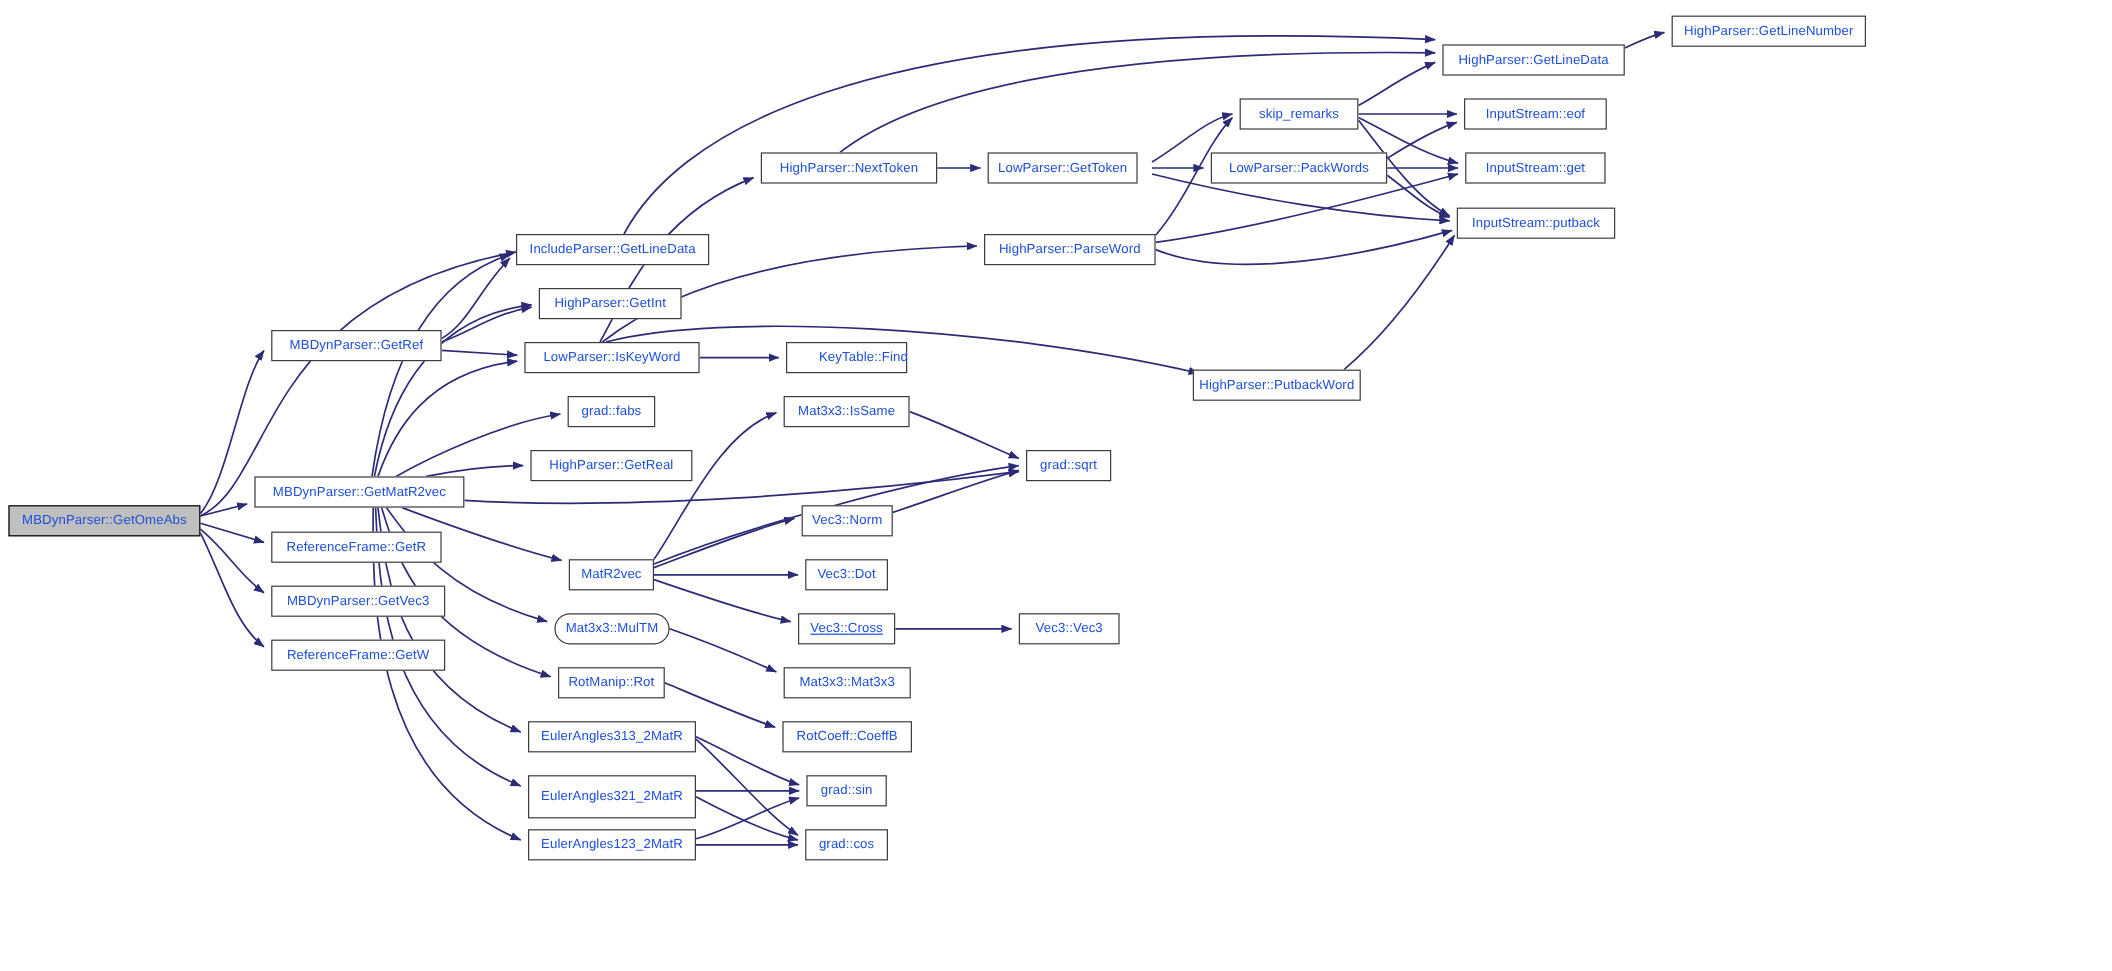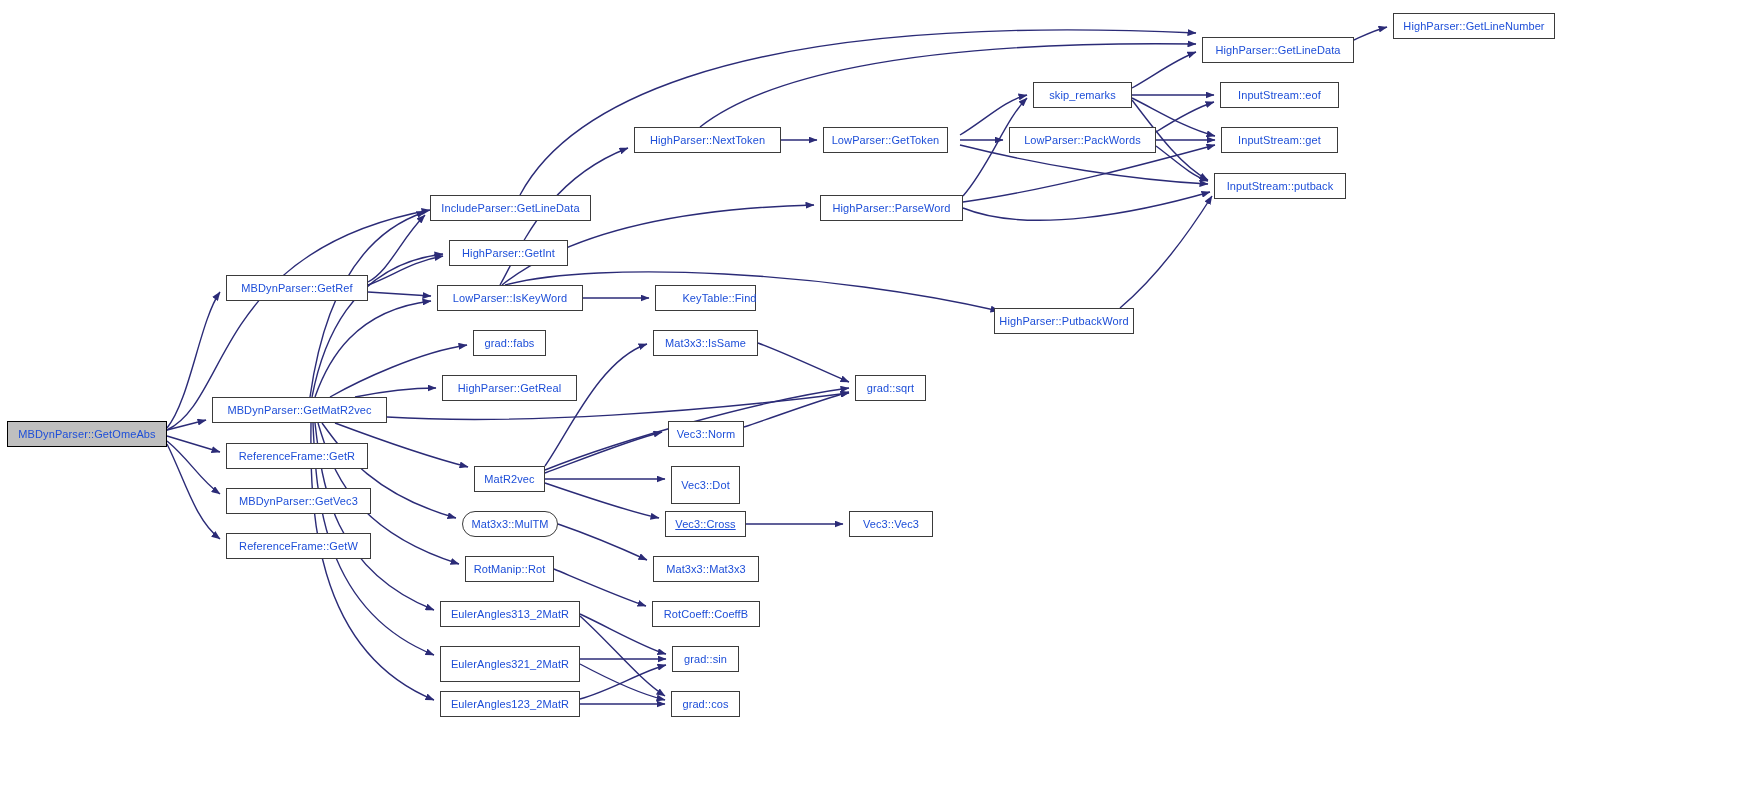--- a/index.html
+++ b/index.html
@@ -190,21 +190,21 @@
       </div>
       <div class="gnode" style="left: 655px; top: 285px; width: 101px; height: 26px; border-color: rgb(59, 59, 59); background: rgb(255, 255, 255); padding-left: 28px;">
         <span class="lbl">KeyTable::Find</span>
       </div>
       <div class="gnode" style="left: 653px; top: 330px; width: 105px; height: 26px; border-color: rgb(59, 59, 59); background: rgb(255, 255, 255);">
         <span class="lbl">Mat3x3::IsSame</span>
       </div>
       <div class="gnode" style="left: 668px; top: 421px; width: 76px; height: 26px; border-color: rgb(59, 59, 59); background: rgb(255, 255, 255);">
         <span class="lbl">Vec3::Norm</span>
       </div>
-      <div class="gnode" style="left: 671px; top: 466px; width: 69px; height: 38px; border-color: rgb(59, 59, 59); background: rgb(255, 255, 255);">
+      <div class="gnode" style="left: 671px; top: 466px; width: 69px; height: 26px; border-color: rgb(59, 59, 59); background: rgb(255, 255, 255);">
         <span class="lbl">Vec3::Dot</span>
       </div>
       <div class="gnode" style="left: 665px; top: 511px; width: 81px; height: 26px; border-color: rgb(59, 59, 59); background: rgb(255, 255, 255); text-decoration: underline;">
         <span class="lbl">Vec3::Cross</span>
       </div>
       <div class="gnode" style="left: 653px; top: 556px; width: 106px; height: 26px; border-color: rgb(59, 59, 59); background: rgb(255, 255, 255);">
         <span class="lbl">Mat3x3::Mat3x3</span>
       </div>
       <div class="gnode" style="left: 652px; top: 601px; width: 108px; height: 26px; border-color: rgb(59, 59, 59); background: rgb(255, 255, 255);">
         <span class="lbl">RotCoeff::CoeffB</span>

